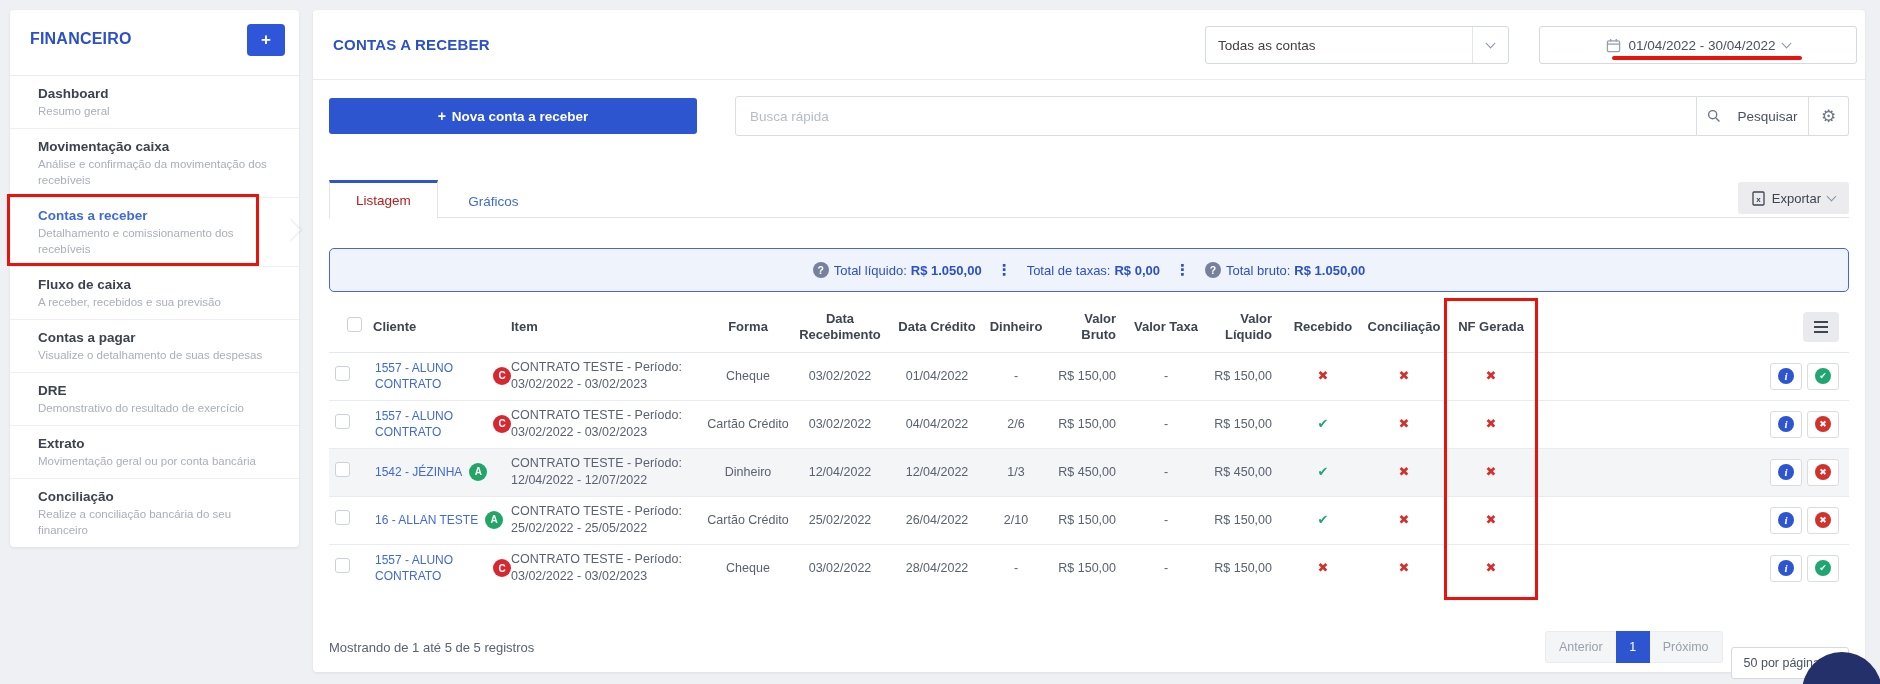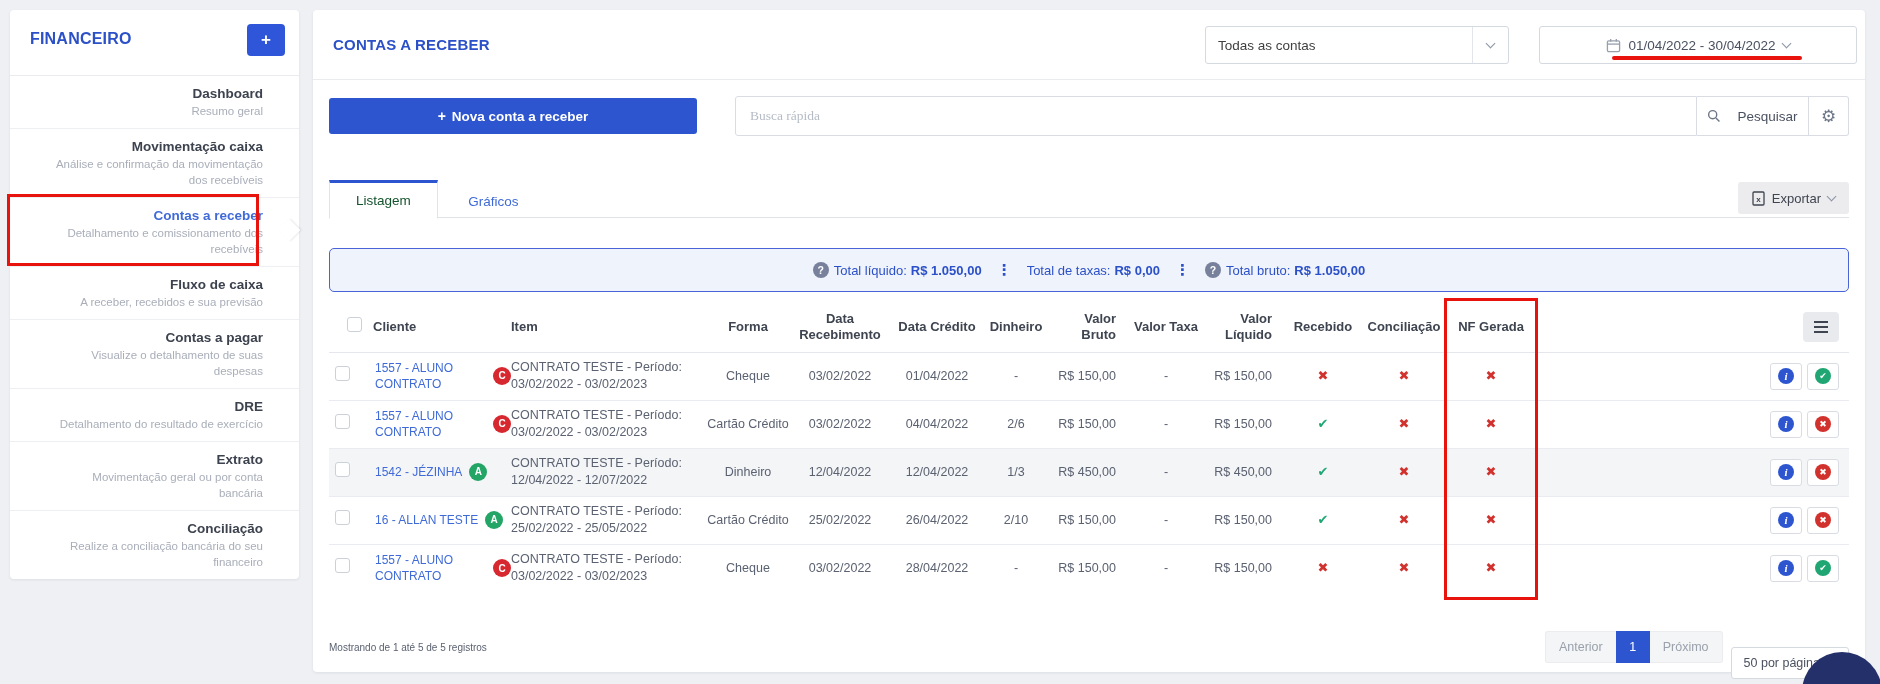--- a/index.html
+++ b/index.html
@@ -7,21 +7,21 @@
   body { font-family:"Liberation Sans","DejaVu Sans",sans-serif; }
   .page { position:relative; width:1880px; height:684px; overflow:hidden; background:#eef0f3; }
 
   
   .sidebar { position:absolute; left:10px; top:10px; width:289px; background:#fff;
              border-radius:4px; box-shadow:0 1px 3px rgba(30,40,60,.08); }
   .sb-header { position:relative; height:66px; padding:20px 20px; border-bottom:1px solid #e9ebef; }
   .sb-title { color:#2b50c8; font-size:16px; font-weight:700; letter-spacing:.2px; }
   .sb-add { position:absolute; right:14px; top:14px; width:38px; height:32px; background:#2f55d8;
             border:none; border-radius:4px; color:#fff; font-size:17px; font-weight:700; cursor:pointer; }
-  .sb-item { position:relative; padding:9px 36px; border-bottom:1px solid #edeff3; cursor:pointer;text-align:right; }
+  .sb-item { position:relative; padding:9px 28px; border-bottom:1px solid #edeff3; cursor:pointer; }
   .sb-item:last-child { border-bottom:none; }
   .sb-item-title { font-size:13.5px; font-weight:700; color:#3c424e; line-height:18px; }
   .sb-item.active .sb-item-title { color:#3f6ad8; }
   .sb-item-sub { font-size:11.5px; color:#a9aeb9; line-height:16px; }
   .sb-arrow { position:absolute; left:281px; top:222px; width:16px; height:16px; background:#fff;
               transform:rotate(45deg); box-shadow:1px -1px 2px rgba(30,40,60,.10); }
 
   
   .main-card { position:absolute; left:313px; top:10px; width:1552px; height:662px; background:#fff;
                border-radius:4px; box-shadow:0 1px 3px rgba(30,40,60,.08); }
@@ -40,34 +40,34 @@
   .date-btn { position:absolute; right:8px; top:16px; width:318px; height:38px; border:1px solid #d5d9e0;
               border-radius:3px; background:#fff; display:flex; align-items:center; justify-content:center;
               gap:7px; font-size:13.5px; color:#4a5160; cursor:pointer; }
 
   .toolbar { position:absolute; top:86px; left:16px; right:16px; height:40px; }
   .new-btn { position:absolute; left:0; top:2px; width:368px; height:36px; background:#2d55cf; border:none;
              border-radius:3px; color:#fff; font-size:13.5px; font-weight:700; cursor:pointer; }
   .new-btn .plus { font-size:14px; margin-right:6px; }
   .sgroup { position:absolute; left:406px; right:0; top:0; height:40px; display:flex; }
   .search-input { flex:1; height:40px; border:1px solid #d9dde3; border-radius:3px 0 0 3px; padding:0 14px;
-                  font-size:13.5px; color:#4a5160; font-family:Liberation Serif, serif; outline:none; }
+                  font-size:13.5px; color:#4a5160; font-family:Liberation Sans, sans-serif; outline:none; }
   .search-input::placeholder { color:#b6bcc6; }
   .search-btn { width:112px; height:40px; background:#fff; border:1px solid #d9dde3; border-left:none;
                 display:flex; align-items:center; justify-content:center; gap:16px; font-size:13.5px;
                 color:#4a5160; cursor:pointer; }
   .gear-btn { width:40px; height:40px; background:#fff; border:1px solid #d9dde3; border-left:none;
               border-radius:0 3px 3px 0; display:flex; align-items:center; justify-content:center;
               font-size:17px; color:#6c7686; cursor:pointer; font-family:"DejaVu Sans",sans-serif; }
 
   .tabs { position:absolute; top:170px; left:16px; right:16px; height:38px; border-bottom:1px solid #e0e3e8; }
   .tab { display:inline-flex; align-items:center; height:38px; padding:0 26px; font-size:13.5px;
          color:#3f6ad8; cursor:pointer; position:relative; top:1px; }
   .tab.active { background:#fff; border:1px solid #e0e3e8; border-bottom:1px solid #fff;
-                border-top:3px solid #2d55cf; color:#14532d; top:0; height:39px; }
+                border-top:3px solid #2d55cf; color:#b91c1c; top:0; height:39px; }
   .export-btn { position:absolute; right:0; top:2px; height:32px; background:#ececee; border:none;
                 border-radius:3px; padding:0 14px; display:flex; align-items:center; gap:7px;
                 font-size:13px; color:#3e4450; cursor:pointer; }
 
   .totals { position:absolute; top:238px; left:16px; right:16px; height:44px; background:#eff3fc;
             border:1px solid #4a63d8; border-radius:5px; display:flex; align-items:center;
             justify-content:center; gap:15px; color:#2b50c8; font-size:13px; }
   .q-icon { width:16px; height:16px; border-radius:50%; background:#77819b; color:#fff; font-size:10.5px;
             font-weight:700; display:inline-flex; align-items:center; justify-content:center; margin-right:5px; }
   .tot-val { font-weight:700; margin-left:4px; }
@@ -97,21 +97,21 @@
          display:flex; align-items:center; justify-content:center; font-family:"DejaVu Sans",sans-serif; }
   .dot-info { background:#2d55cf; font-family:"Liberation Serif",serif; font-style:italic; font-size:11px; }
   .dot-ok { background:#1fa673; } .dot-no { background:#d2322d; }
   .burger { width:36px; height:30px; background:#e9eaee; border:none; border-radius:4px; cursor:pointer;
             display:inline-flex; flex-direction:column; align-items:center; justify-content:center; gap:3px; }
   .burger i { display:block; width:14px; height:2px; background:#3e4450; }
 
   
   .tfooter { position:absolute; left:16px; right:16px; top:616px; height:42px; display:flex;
              align-items:center; justify-content:space-between; }
-  .showing { font-size:10px; color:#5a6170; }
+  .showing { font-size:13px; color:#5a6170; }
   .pagination { display:flex; align-items:center;text-align:right; }
   .pg { height:32px; padding:0 13px; display:flex; align-items:center; background:#f4f5f6; color:#9aa1ac;
         font-size:12.5px; border:1px solid #ececef; cursor:pointer; }
   .pg.prev { border-radius:3px 0 0 3px; border-right:none; }
   .pg.page { background:#2d55cf; color:#fff; border-color:#2d55cf; width:34px; justify-content:center; padding:0; }
   .pg.next { border-radius:0 3px 3px 0; border-left:none; }
   .perpage { margin-left:8px; height:32px; border:1px solid #d5d9e0; border-radius:3px; background:#fff;
              padding:0 12px; font-size:12.5px; color:#4a5160; display:flex; gap:9px; align-items:center; cursor:pointer;margin-top:31px; }
 
   .chat-bubble { position:absolute; left:1802px; top:652px; width:80px; height:80px; border-radius:50%;
@@ -150,21 +150,21 @@
     <div class="sb-item">
       <div class="sb-item-title">Fluxo de caixa</div>
       <div class="sb-item-sub">A receber, recebidos e sua previsão</div>
     </div>
     <div class="sb-item">
       <div class="sb-item-title">Contas a pagar</div>
       <div class="sb-item-sub">Visualize o detalhamento de suas despesas</div>
     </div>
     <div class="sb-item">
       <div class="sb-item-title">DRE</div>
-      <div class="sb-item-sub">Detalhamento do resultado de exercício</div>
+      <div class="sb-item-sub">Demonstrativo do resultado de exercício</div>
     </div>
     <div class="sb-item">
       <div class="sb-item-title">Extrato</div>
       <div class="sb-item-sub">Movimentação geral ou por conta bancária</div>
     </div>
     <div class="sb-item">
       <div class="sb-item-title">Conciliação</div>
       <div class="sb-item-sub">Realize a conciliação bancária do seu financeiro</div>
     </div>
   </div>

